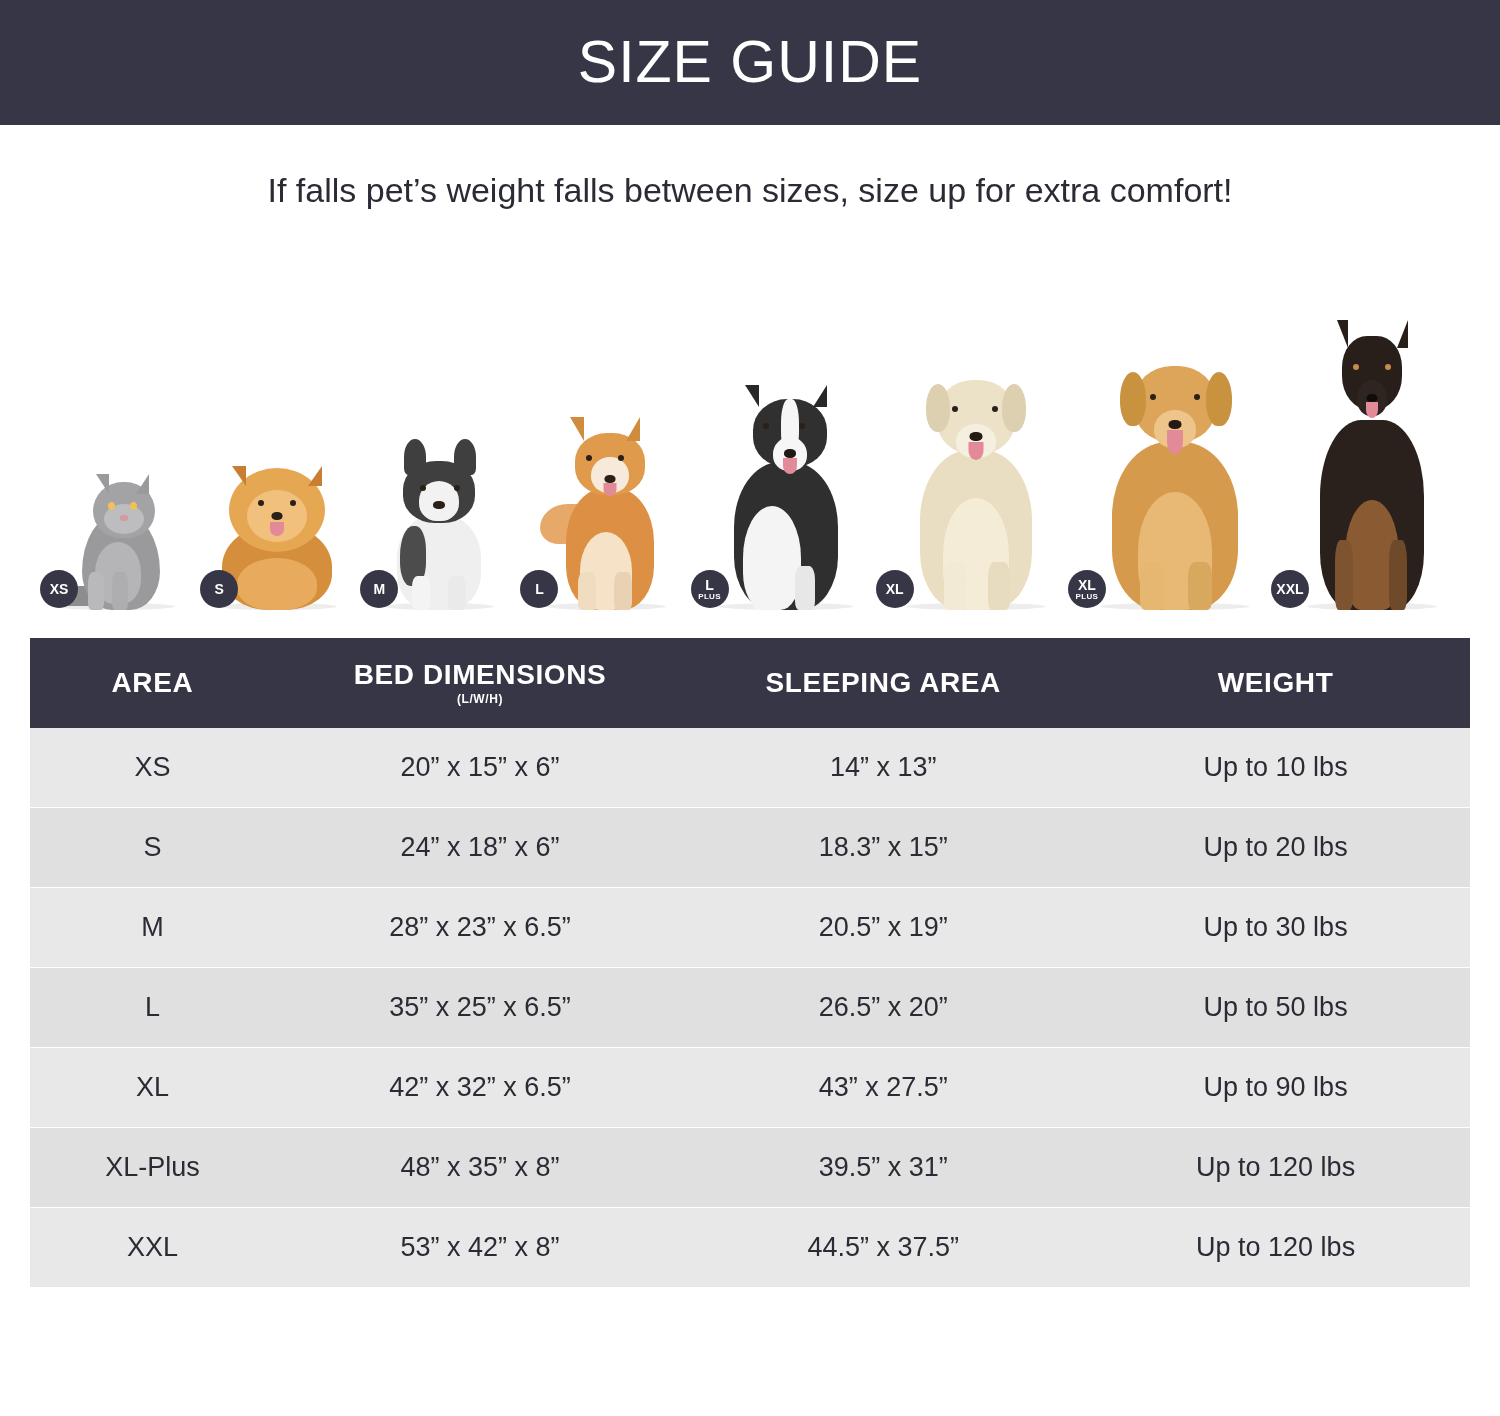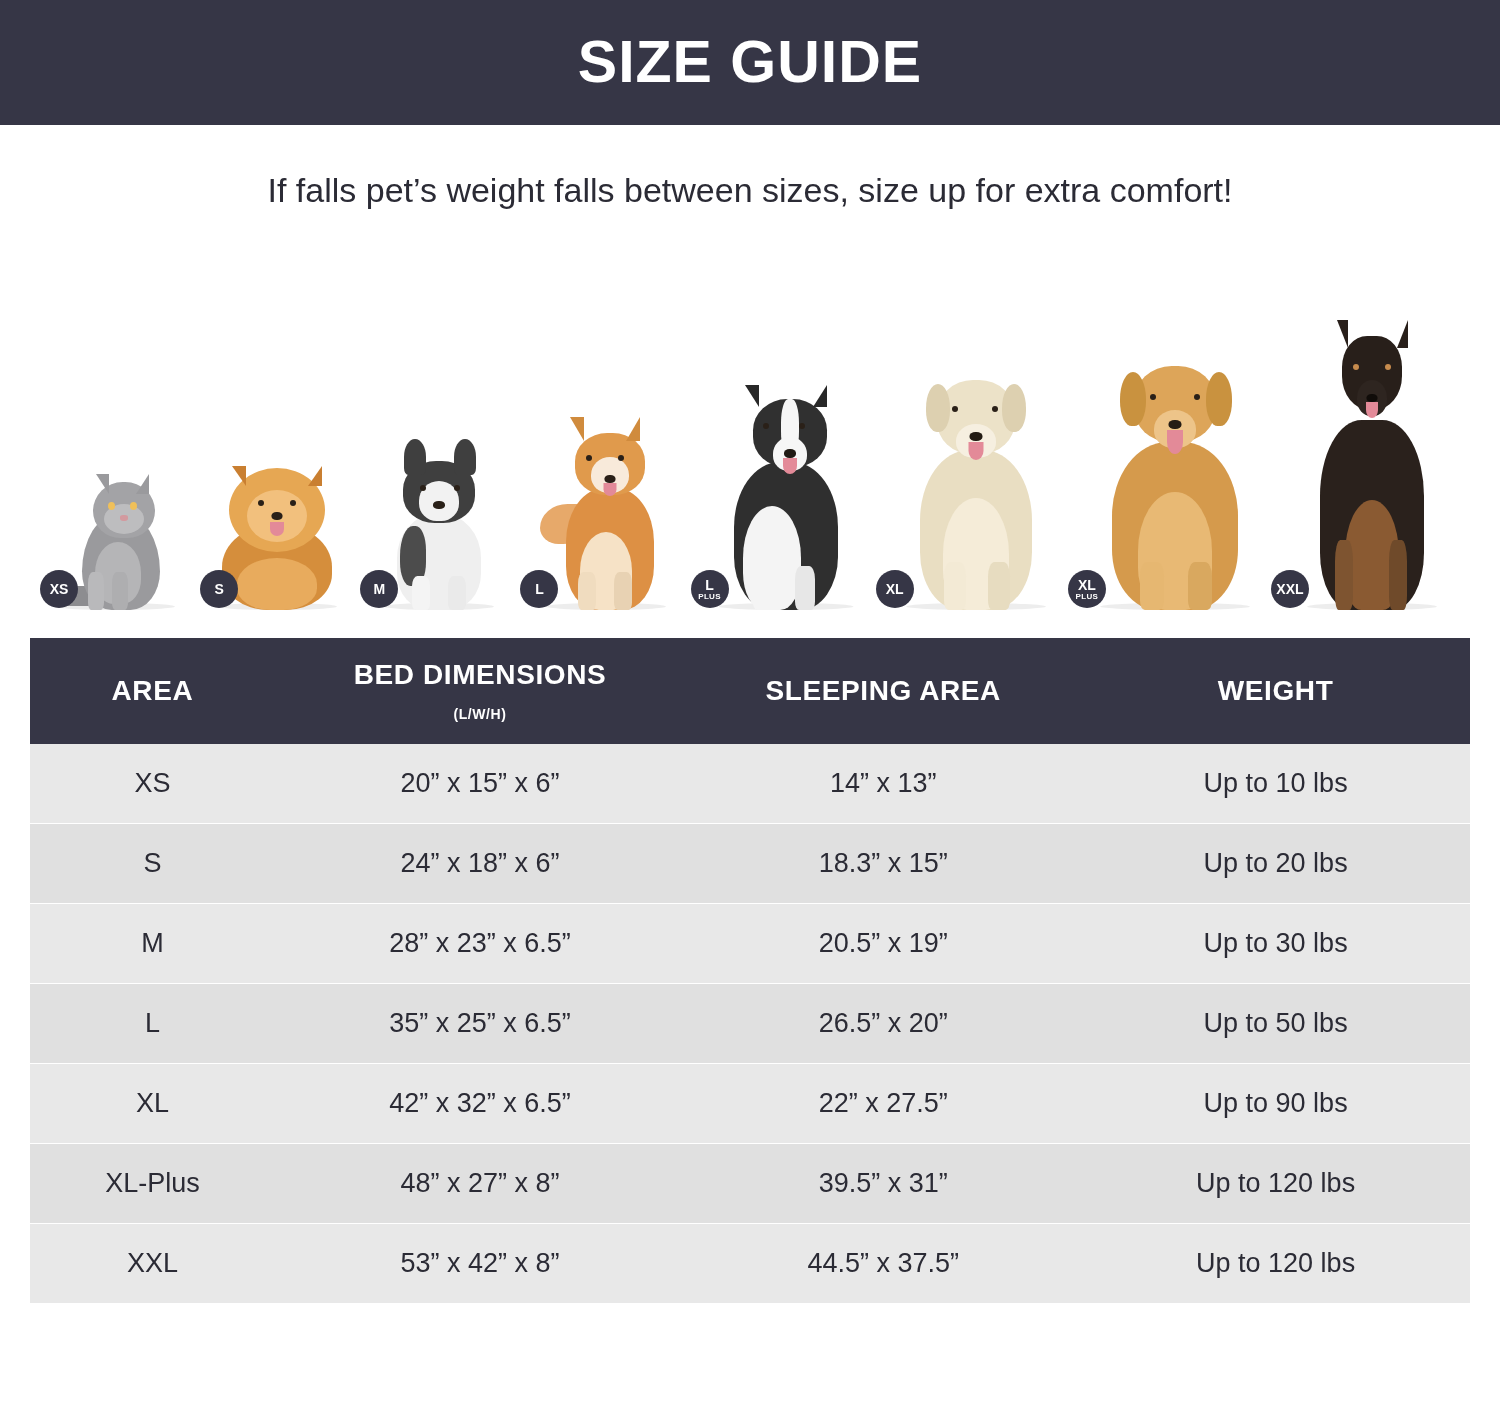--- a/index.html
+++ b/index.html
@@ -20,21 +20,21 @@
   .header-banner {
     background: #363646;
     height: 125px;
     display: flex;
     align-items: center;
     justify-content: center;
   }
   .header-title {
     color: #ffffff;
     font-size: 59px;
-    font-weight: bold;
+    font-weight: normal;
     letter-spacing: 1px;
     line-height: 1;
   }
 
   
   .subtitle-wrap {
     height: 130px;
     display: flex;
     align-items: center;
     justify-content: center;
@@ -163,23 +163,23 @@
     font-size: 28px;
     font-weight: bold;
     letter-spacing: 0.6px;
     padding: 22px 6px;
     text-align: center;
     vertical-align: middle;
     line-height: 1.1;
   }
   table.size-table thead th .sub-label {
     display: block;
-    font-size: 14px;
+    font-size: 12px;
     font-weight: bold;
-    margin-top: 16px;
+    margin-top: 2px;
   }
   table.size-table tbody td {
     font-size: 27px;
     text-align: center;
     padding: 24px 6px;
     color: #2b2b35;
     border-bottom: 1px solid #ffffff;
   }
   table.size-table tbody tr {
     background: #e8e8e8;
@@ -490,26 +490,26 @@
       </tr>
       <tr>
         <td>L</td>
         <td>35” x 25” x 6.5”</td>
         <td>26.5” x 20”</td>
         <td>Up to 50 lbs</td>
       </tr>
       <tr>
         <td>XL</td>
         <td>42” x 32” x 6.5”</td>
-        <td>22” x 27.5”</td>
+        <td>43” x 27.5”</td>
         <td>Up to 90 lbs</td>
       </tr>
       <tr>
         <td>XL-Plus</td>
-        <td>48” x 27” x 8”</td>
+        <td>48” x 35” x 8”</td>
         <td>39.5” x 31”</td>
         <td>Up to 120 lbs</td>
       </tr>
       <tr>
         <td>XXL</td>
         <td>53” x 42” x 8”</td>
         <td>44.5” x 37.5”</td>
         <td>Up to 120 lbs</td>
       </tr>
     </tbody>

